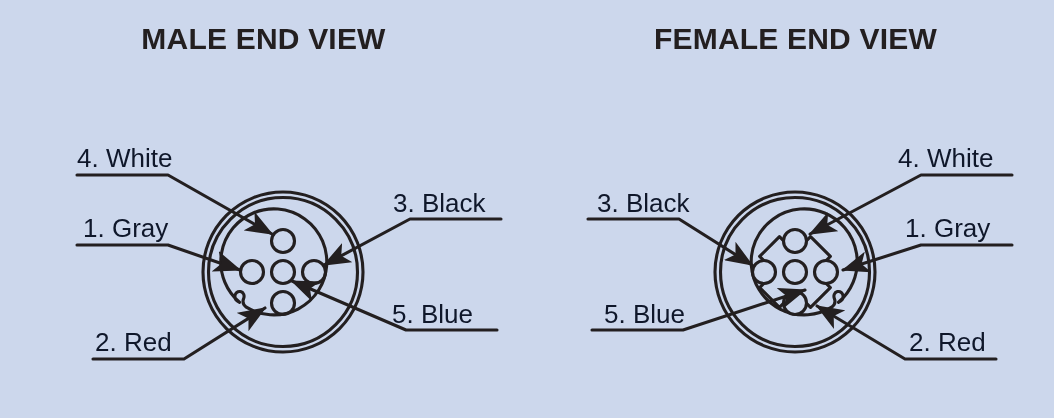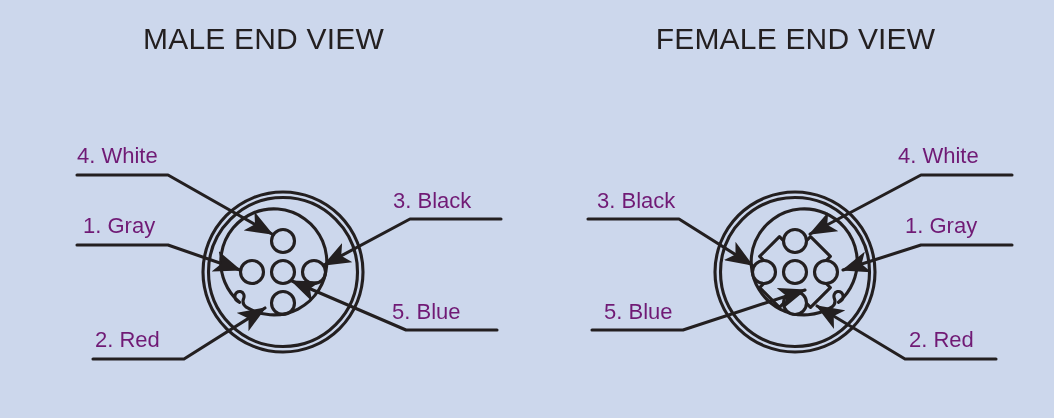--- a/index.html
+++ b/index.html
@@ -12,33 +12,33 @@
     width: 1054px;
     height: 418px;
     background: #ccd7ec;
     overflow: hidden;
     font-family: "Liberation Sans", sans-serif;
   }
   .title {
     position: absolute;
     top: 22px;
     font-size: 30px;
-    font-weight: 400;
+    font-weight: 700;
     color: #231f20;
     letter-spacing: 0.2px;
     white-space: nowrap;
     text-align: center;
   }
   #title-male  { left: 0;   width: 527px; }
   #title-female{ left: 532px; width: 527px; }
 
   .label {
     position: absolute;
-    font-size: 22px;
-    color: #701a75;
+    font-size: 26px;
+    color: #0f172a;
     white-space: nowrap;
     line-height: 1;
   }
   svg.diagram {
     position: absolute;
     left: 0;
     top: 0;
     width: 1054px;
     height: 418px;
   }

